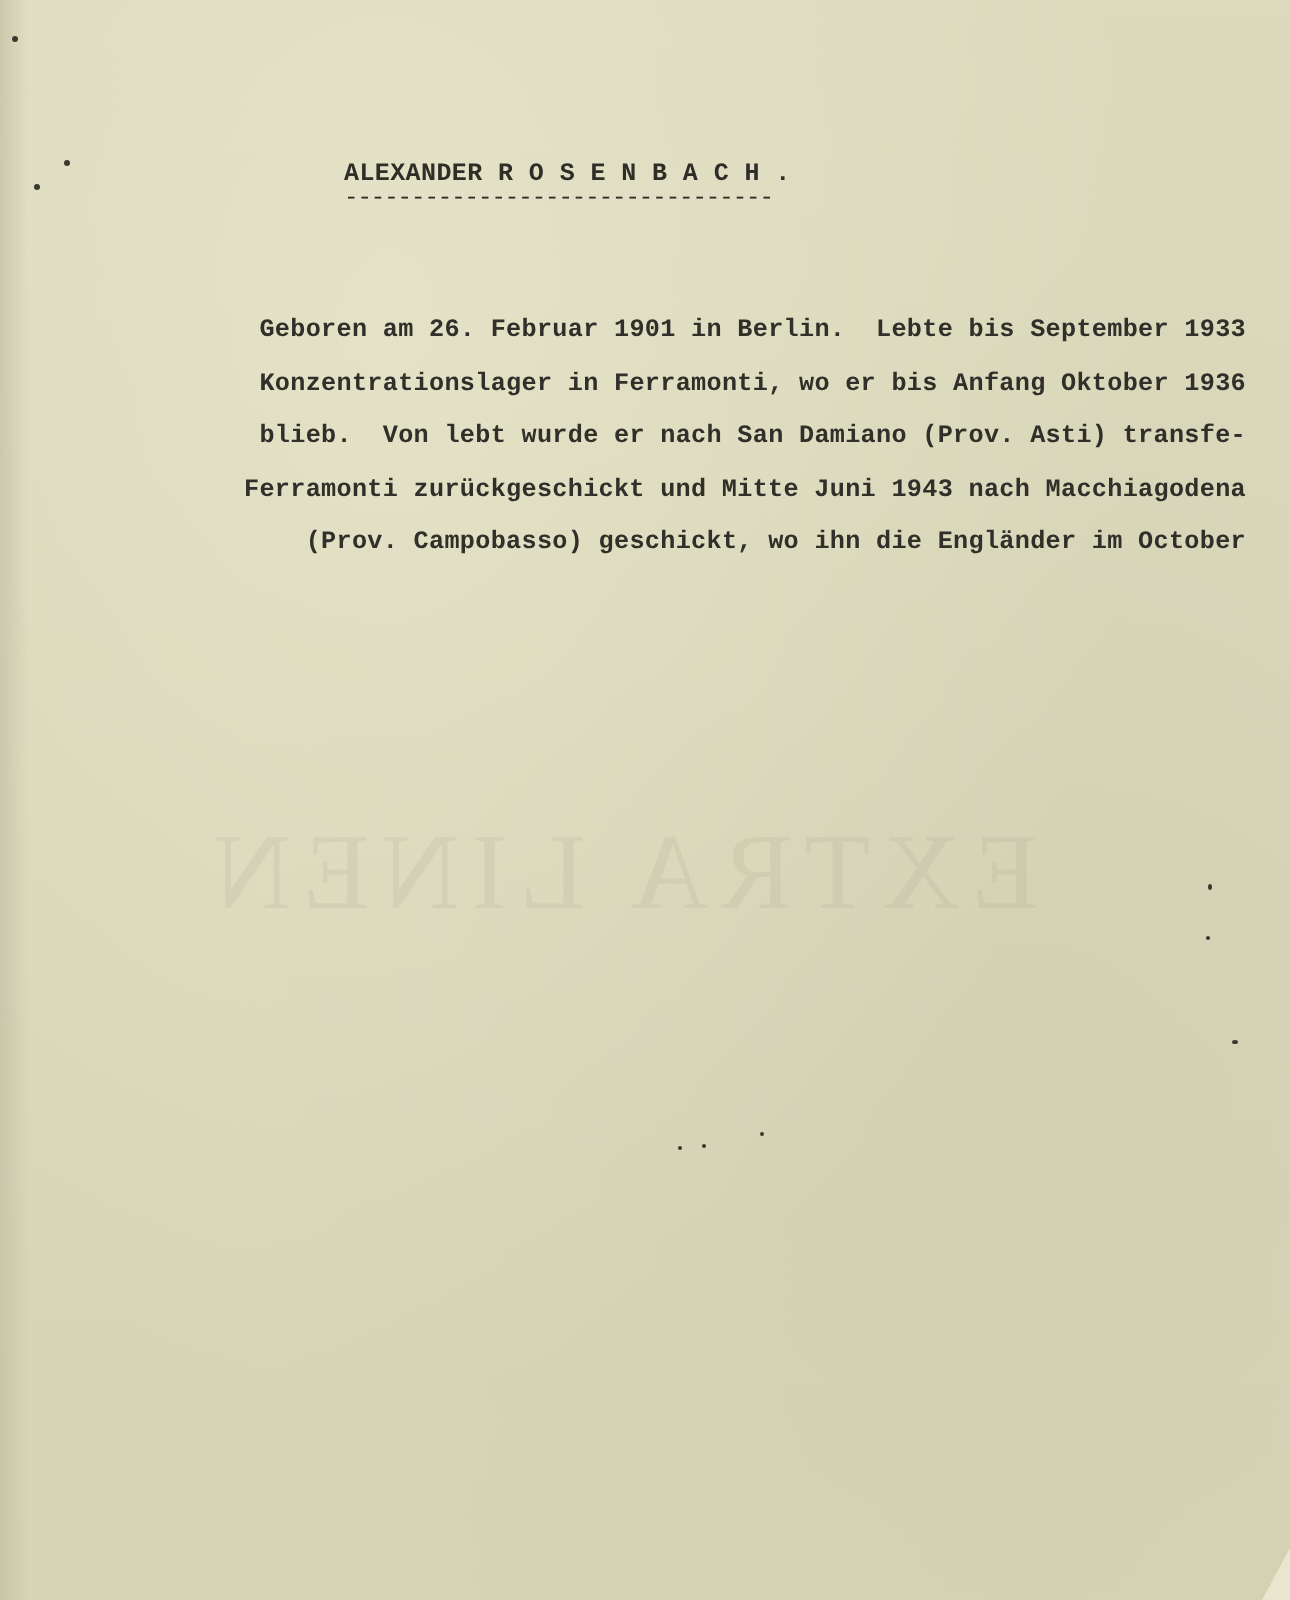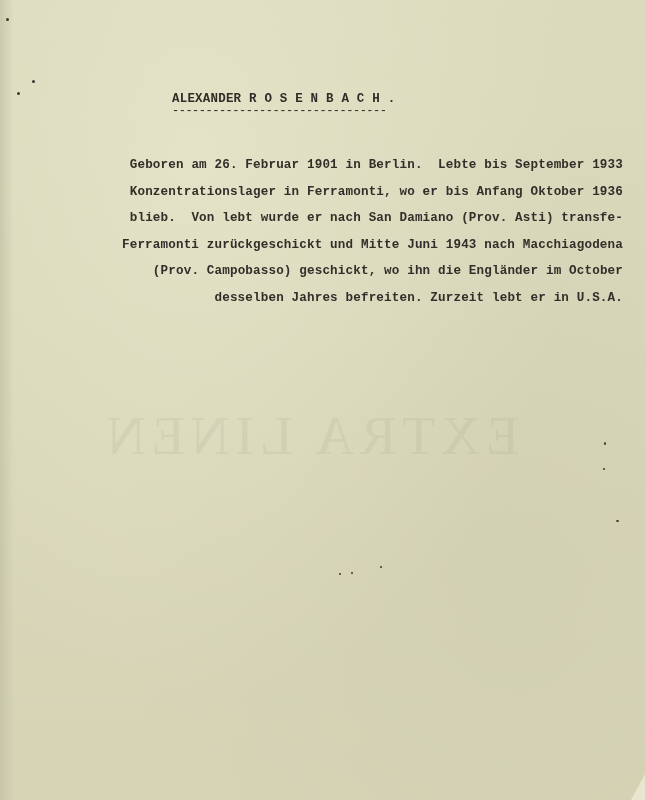--- a/index.html
+++ b/index.html
@@ -44,21 +44,20 @@
       transform: scaleX(-1);
       text-align: center;
       white-space: nowrap;
       pointer-events: none;
     }
     .title-block {
       position: absolute;
       left: 172px;
       top: 80px;
       width: 270px;
-      margin-top: 12px;
     }
     .title {
       font-size: 12.5px;
       font-weight: bold;
       letter-spacing: 0.2px;
       white-space: pre;
       color: #2e2d27;
     }
     .title-underline {
       font-size: 12px;
@@ -111,21 +110,20 @@
     <div class="title">ALEXANDER R O S E N B A C H .</div>
     <div class="title-underline">--------------------------------</div>
   </div>
 
   <div class="body-text">
     <div class="line">Geboren am 26. Februar 1901 in Berlin.  Lebte bis September 1933</div>
     <div class="line">Konzentrationslager in Ferramonti, wo er bis Anfang Oktober 1936</div>
     <div class="line">blieb.  Von lebt wurde er nach San Damiano (Prov. Asti) transfe-</div>
     <div class="line">Ferramonti zurückgeschickt und Mitte Juni 1943 nach Macchiagodena</div>
     <div class="line">(Prov. Campobasso) geschickt, wo ihn die Engländer im October</div>
-    <div class="line">desselben Jahres befreiten. Zurzeit lebt er in U.S.A.</div>
   </div>
 
   <div class="speck" style="left:6px;top:18px;"></div>
   <div class="speck" style="left:32px;top:80px;"></div>
   <div class="speck" style="left:17px;top:92px;"></div>
   <div class="speck" style="left:339px;top:573px;width:2px;height:2px;"></div>
   <div class="speck" style="left:351px;top:572px;width:2px;height:2px;"></div>
   <div class="speck" style="left:380px;top:566px;width:2px;height:2px;"></div>
   <div class="speck" style="left:604px;top:442px;width:2px;height:3px;"></div>
   <div class="speck" style="left:603px;top:468px;width:2px;height:2px;"></div>

